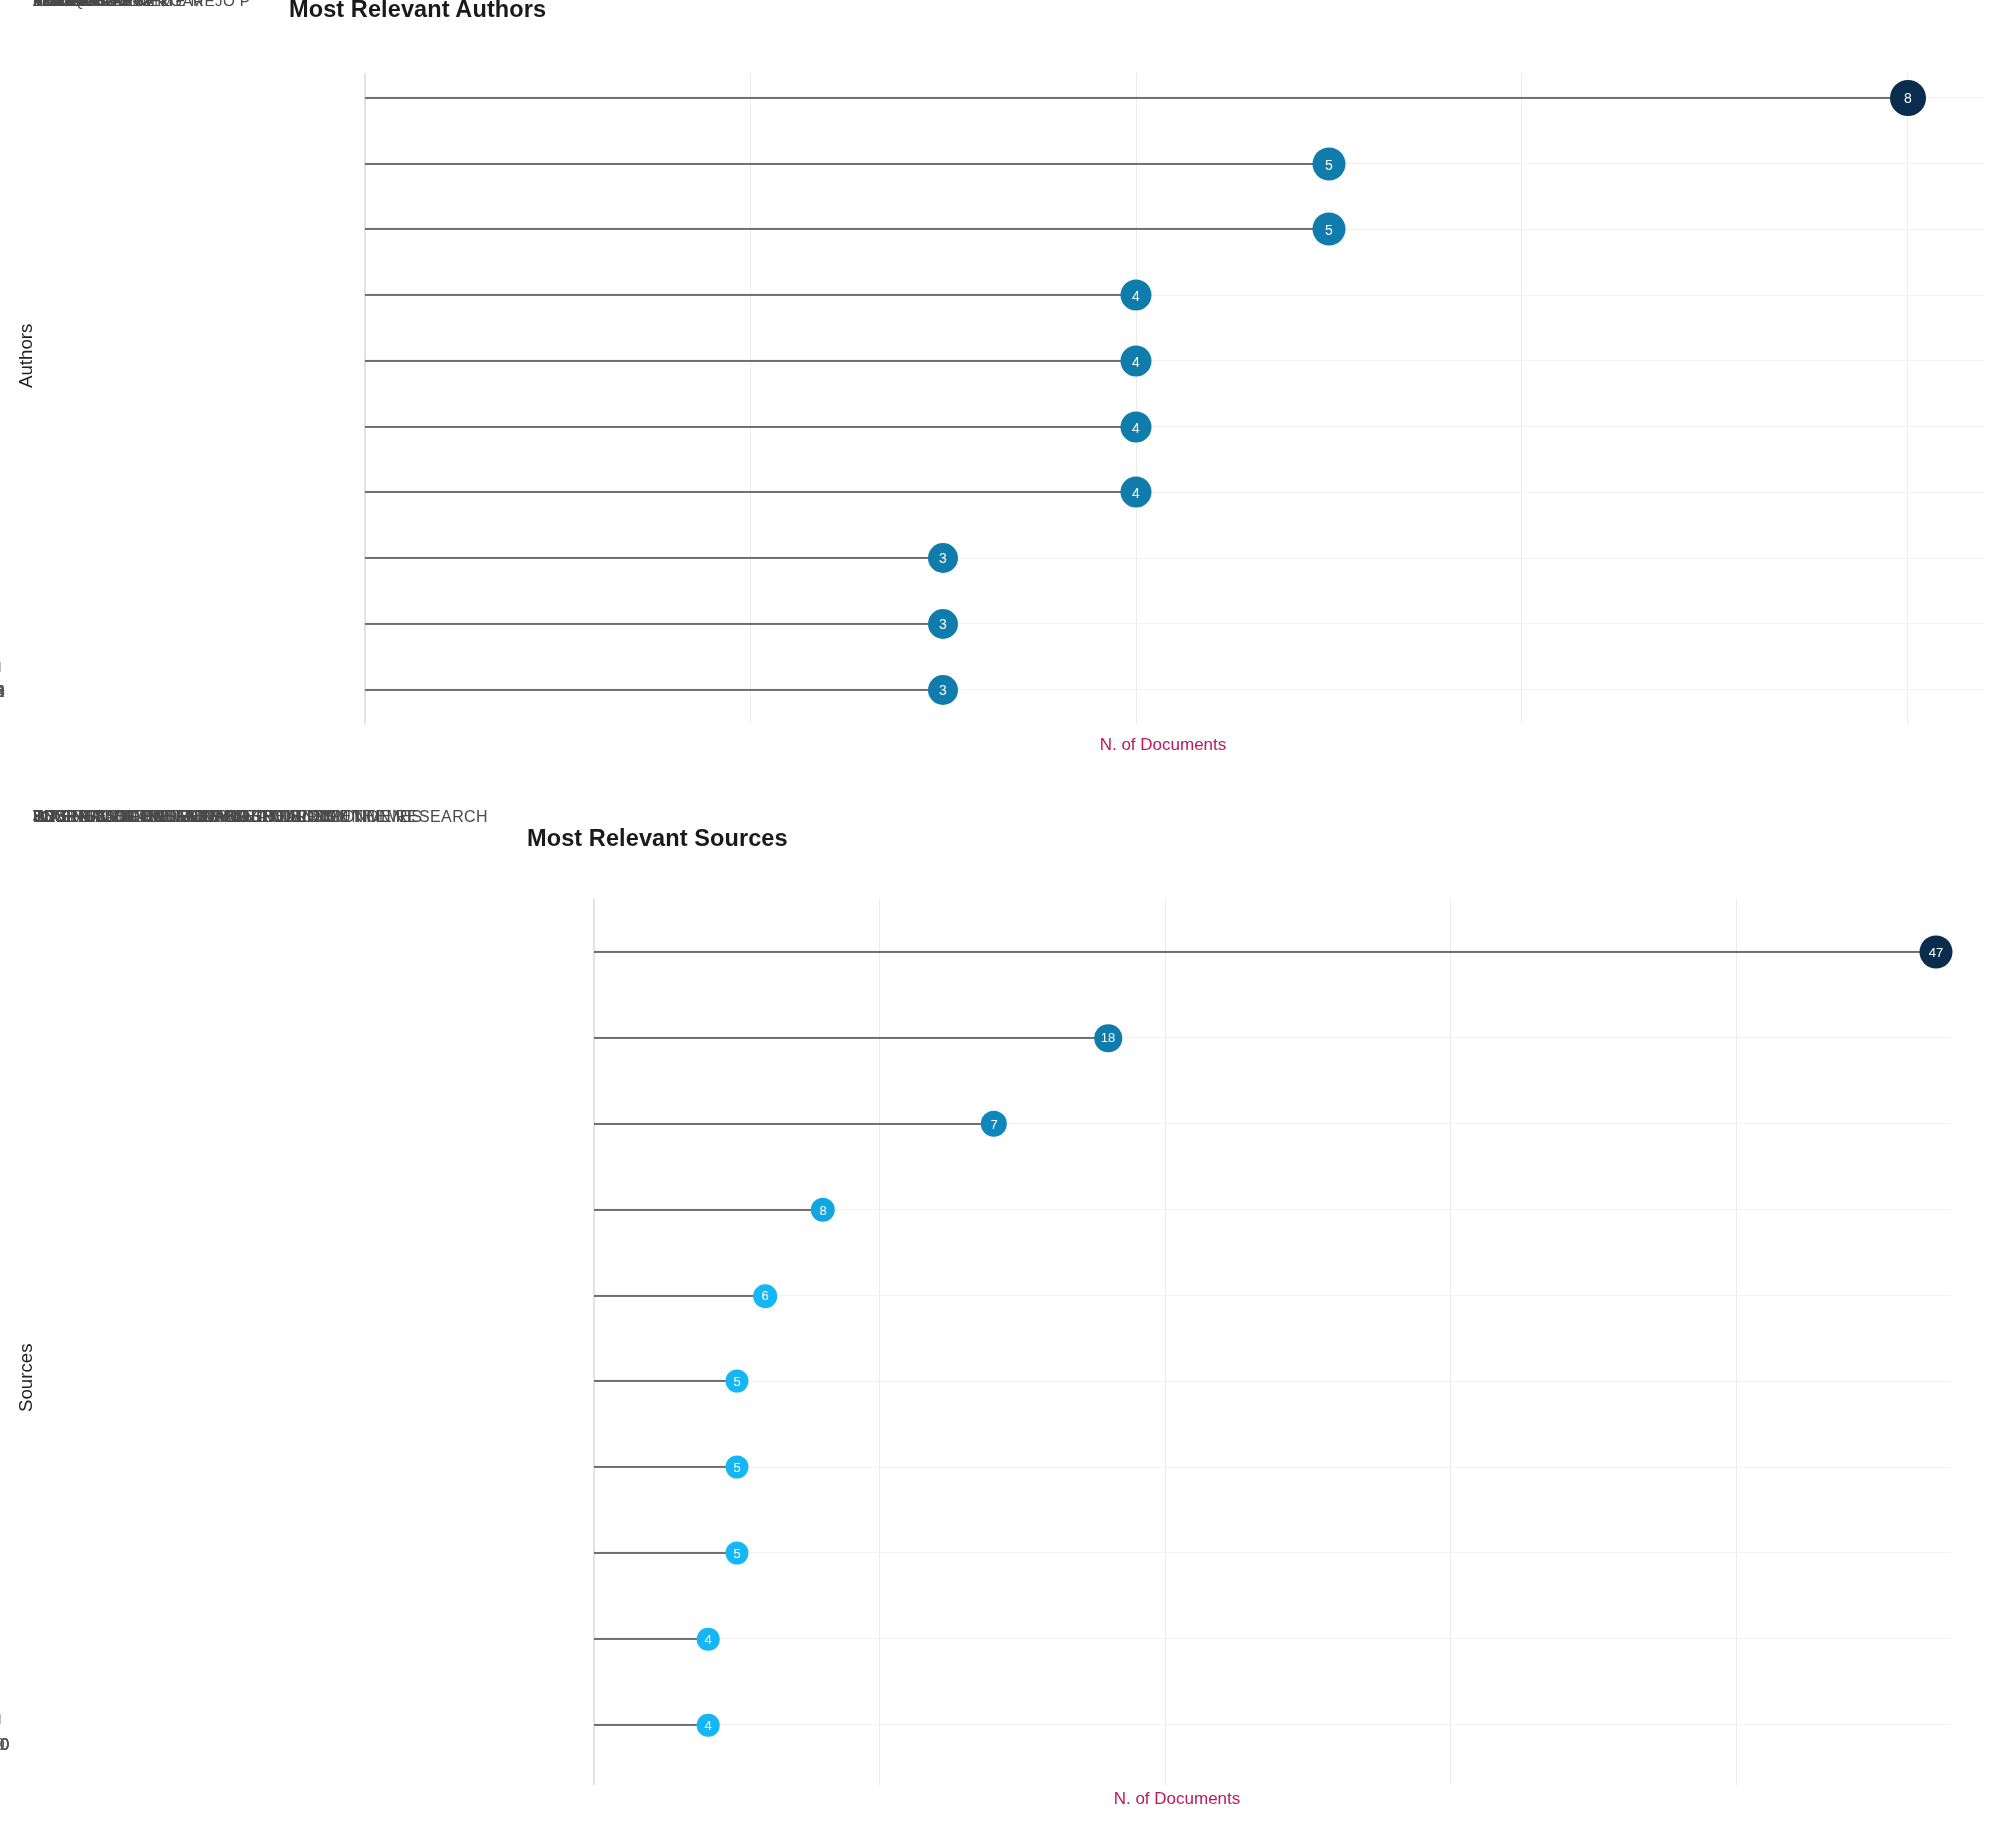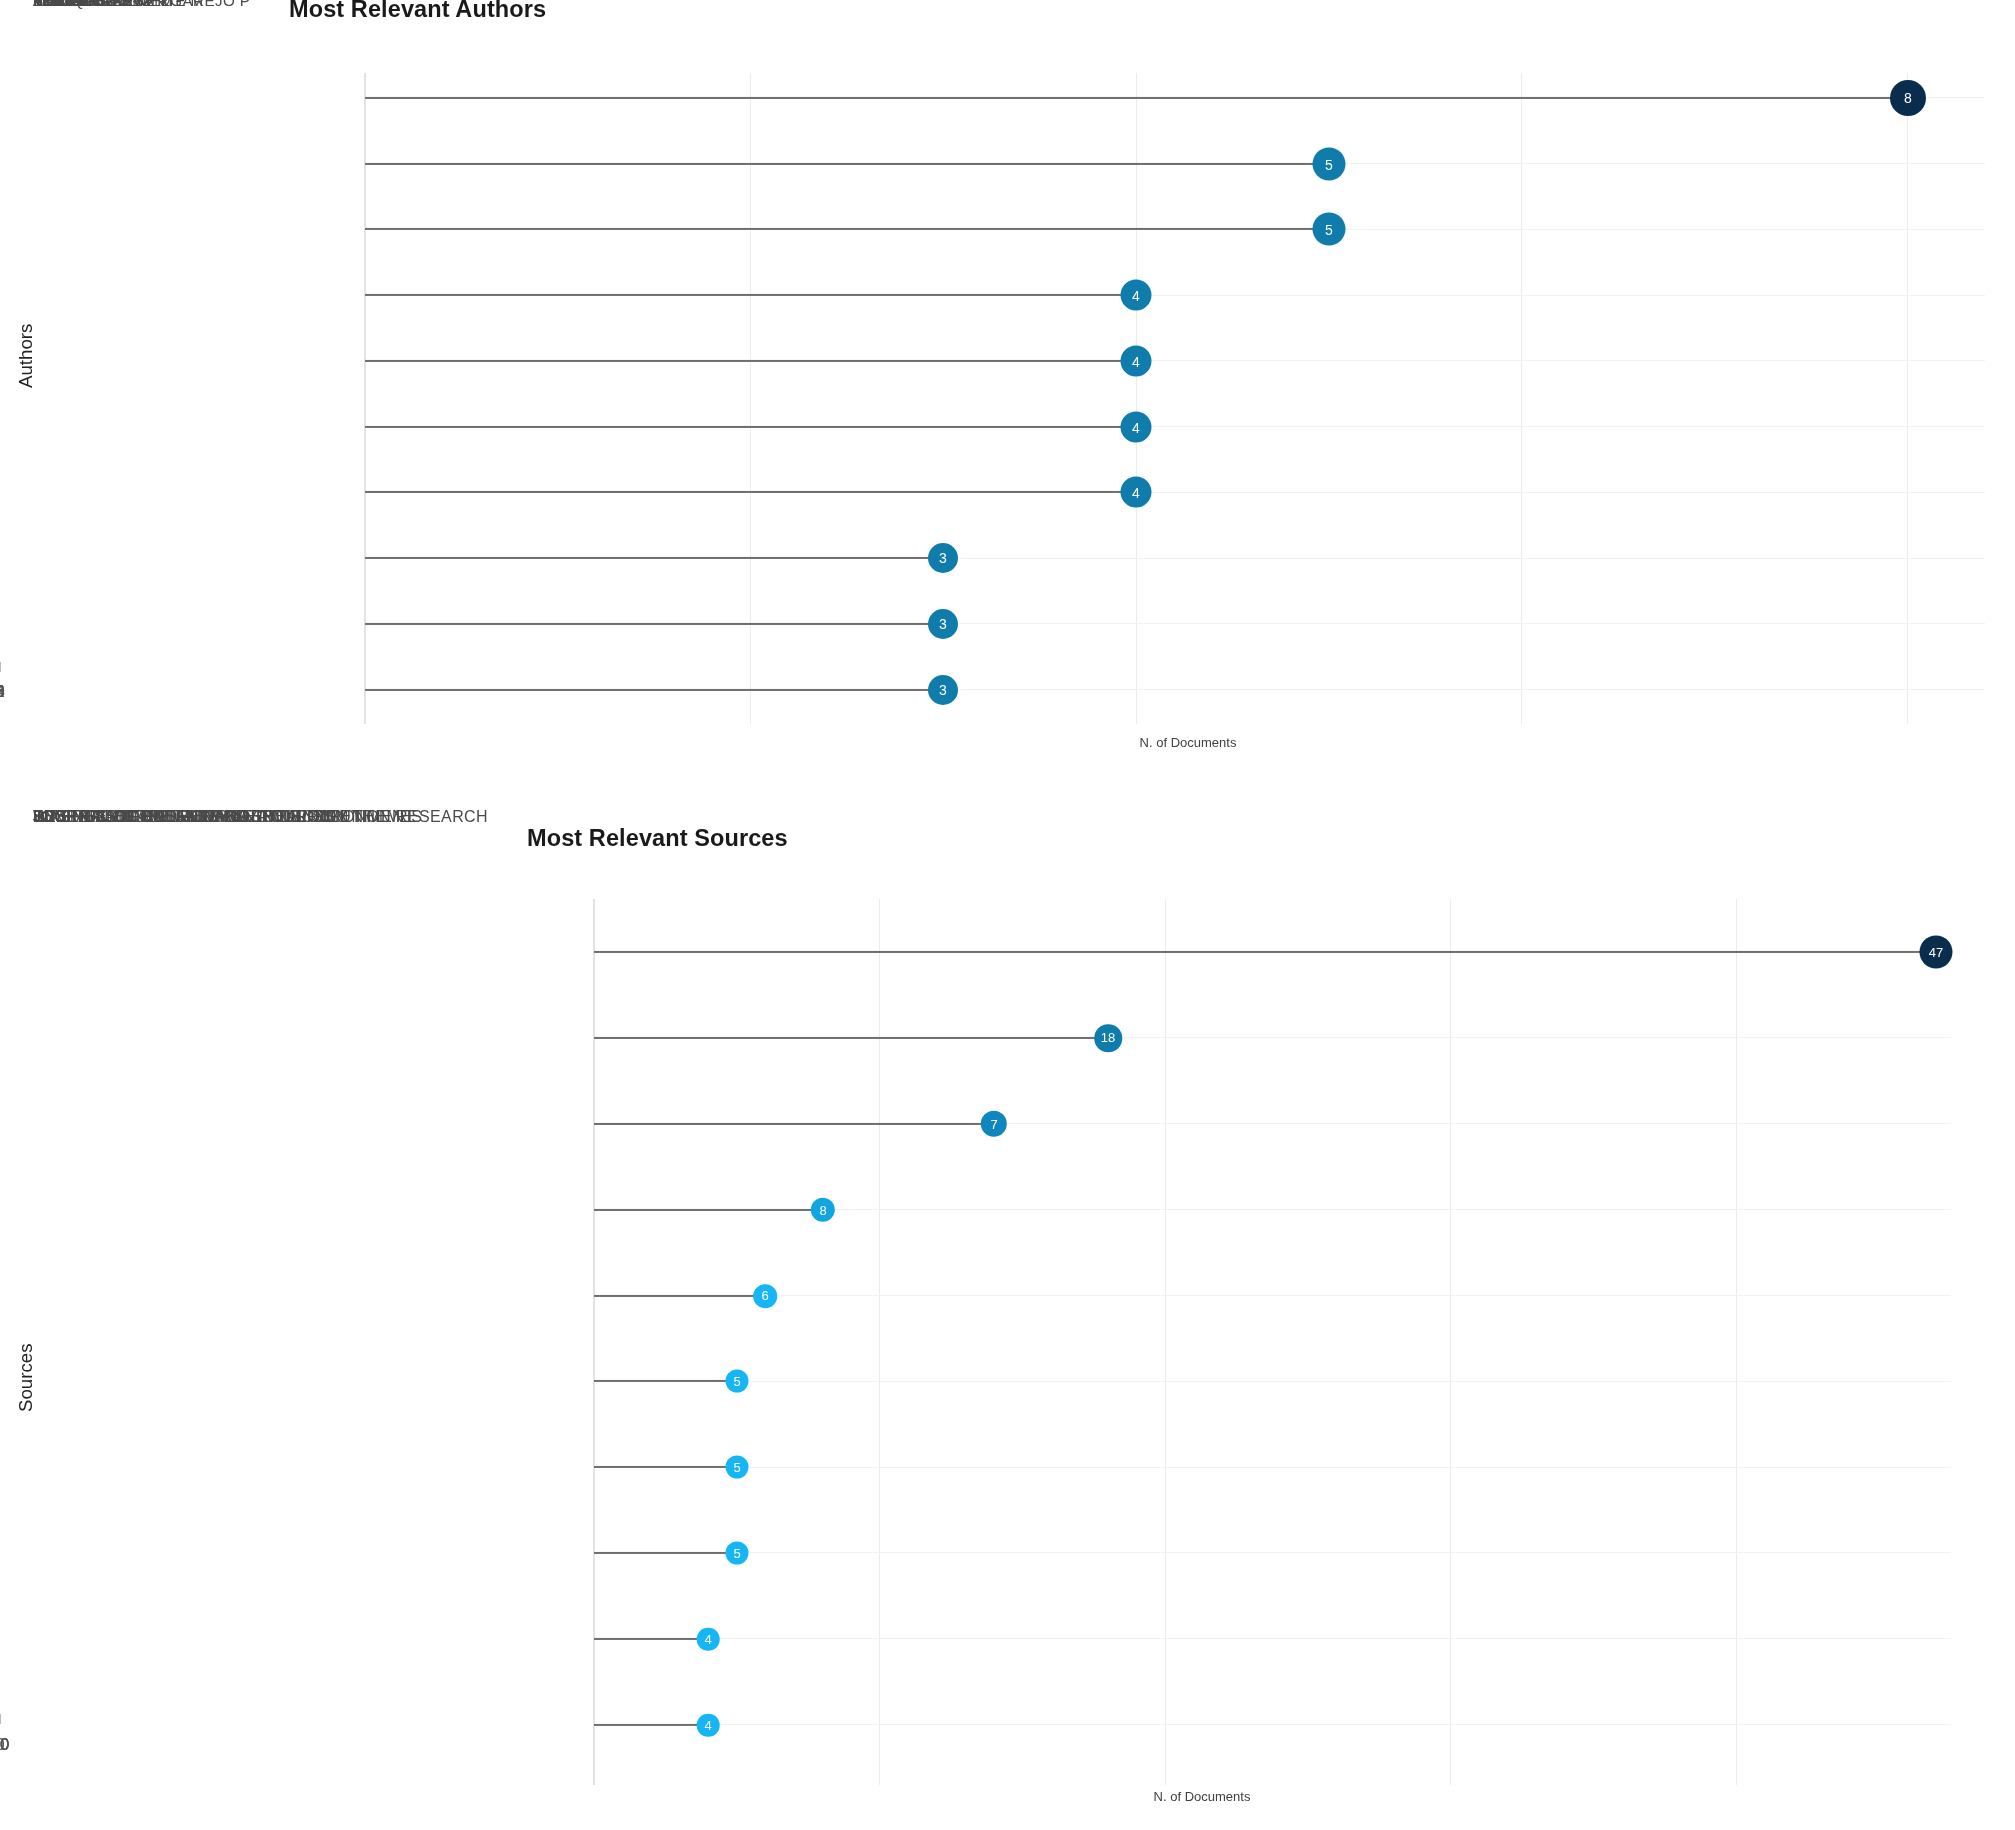--- a/index.html
+++ b/index.html
@@ -112,25 +112,24 @@
   }
   .tickmark {
     position: absolute;
     width: 1.4px;
     height: 9.7px;
     background: #bdbdbd;
   }
 
   .axis-title-x {
     position: absolute;
-    font-size: 13px;
-    color: #404040;
+    font-size: 17px;
+    color: #be185d;
     transform: translateX(-50%);
     white-space: nowrap;
-    margin-left: 25px;
   }
   .axis-title-y {
     position: absolute;
     font-size: 18.7px;
     color: #222;
     white-space: nowrap;
     transform-origin: left top;
     transform: rotate(-90deg);
   }
 </style>

